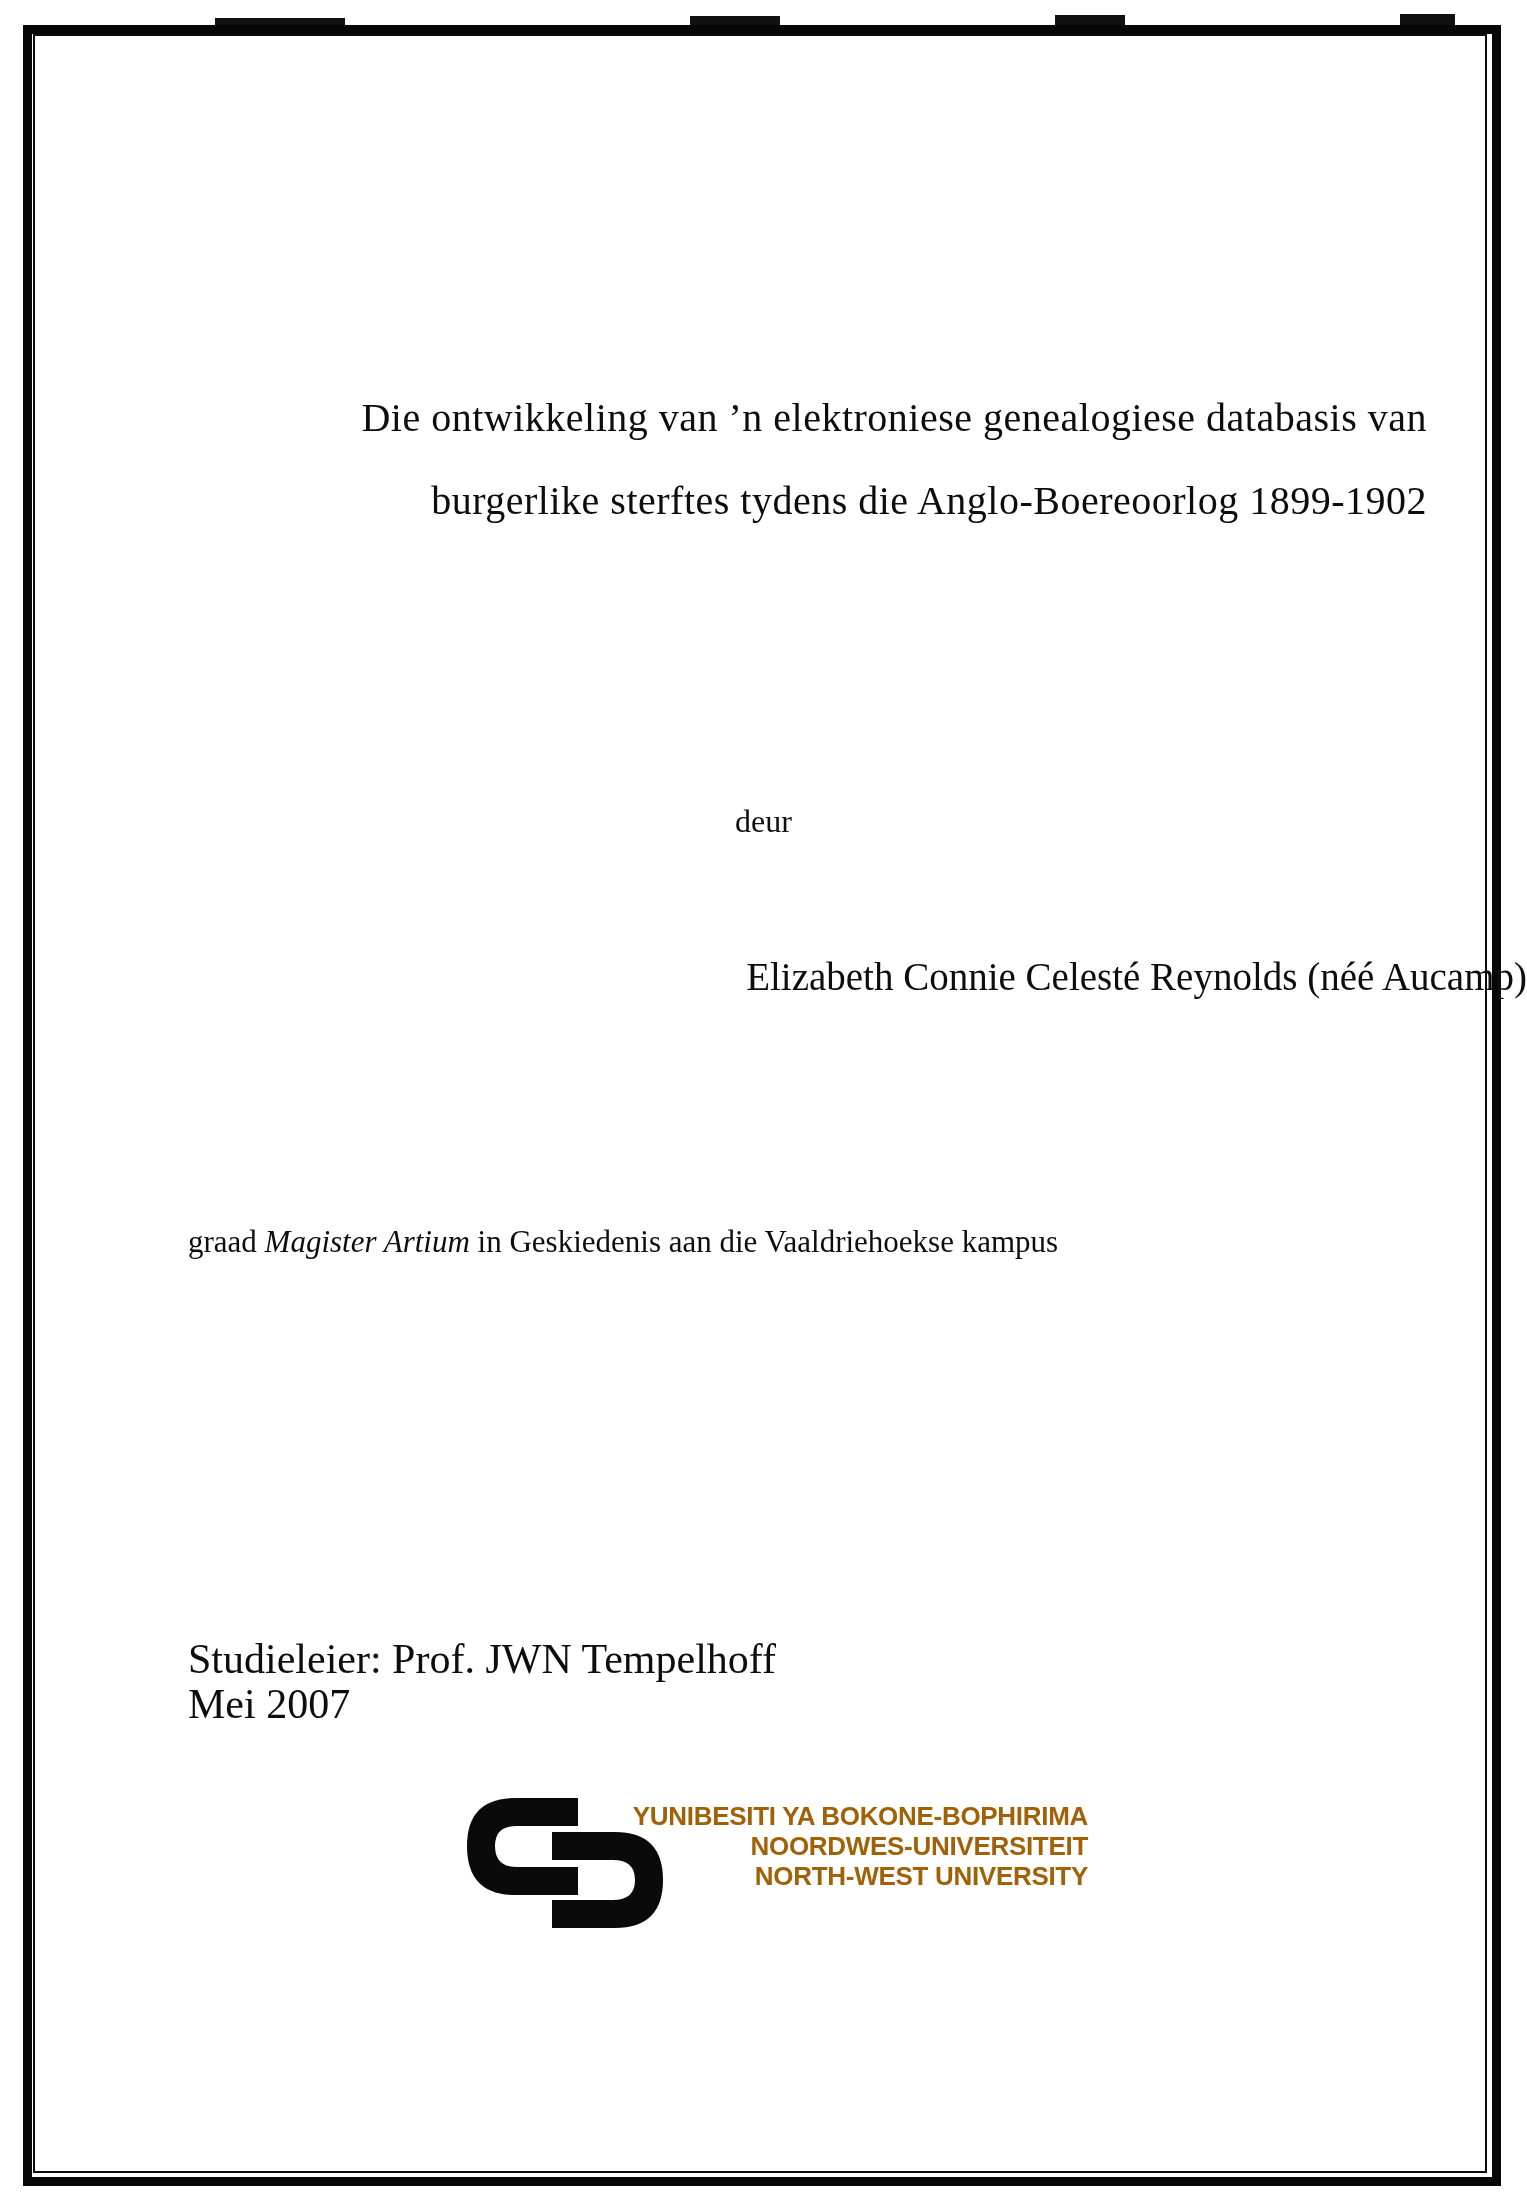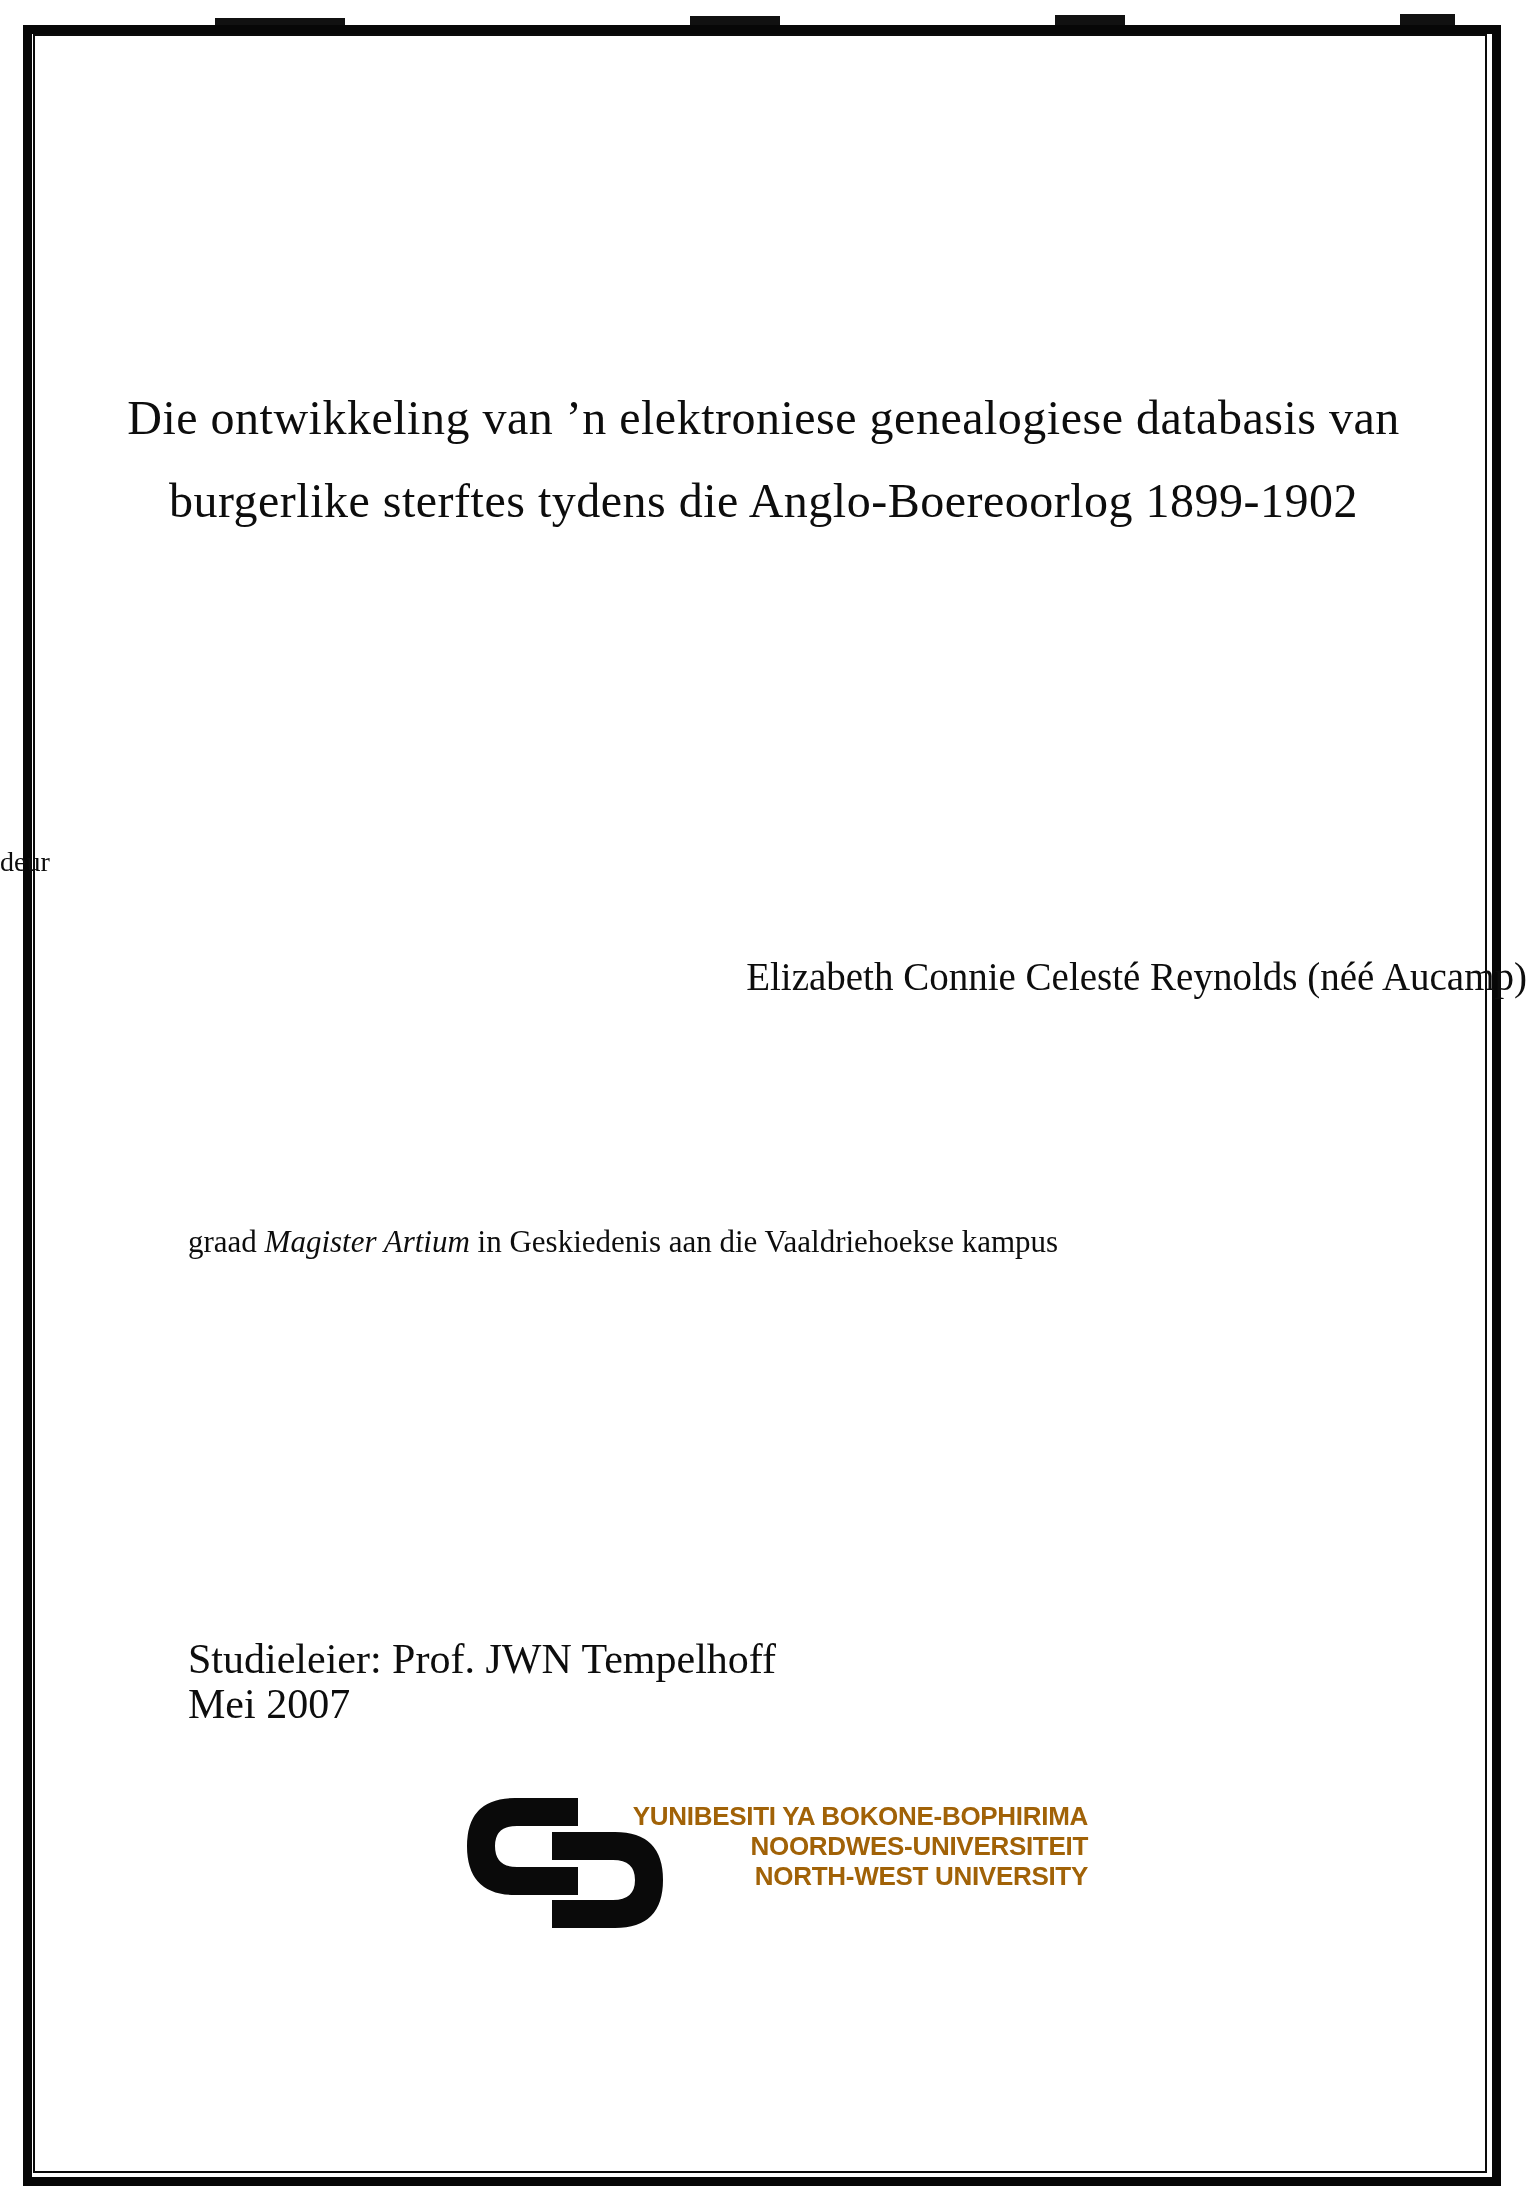--- a/index.html
+++ b/index.html
@@ -42,35 +42,34 @@
   .smudge-1 { left: 215px; top: 18px; width: 130px; height: 7px; }
   .smudge-2 { left: 690px; top: 16px; width: 90px; height: 9px; }
   .smudge-3 { left: 1055px; top: 15px; width: 70px; height: 10px; }
   .smudge-4 { left: 1400px; top: 14px; width: 55px; height: 11px; }
 
   .title-block {
     position: absolute;
     top: 376px;
     left: 100px;
     right: 100px;
-    text-align: center;
-    font-size: 48px;
+    text-align: right;
+    font-size: 40px;
     line-height: 83px;
     letter-spacing: 0.5px;
     white-space: nowrap;
   }
   .byline {
     position: absolute;
     top: 803px;
     left: 0;
     right: 0;
-    text-align: left;
-    font-size: 28px;
+    text-align: center;
+    font-size: 32px;
     line-height: 36px;
-    margin-top: 41px;
   }
   .author {
     position: absolute;
     top: 954px;
     left: 0;
     right: 0;
     text-align: right;
     font-size: 39px;
     line-height: 46px;
   }

